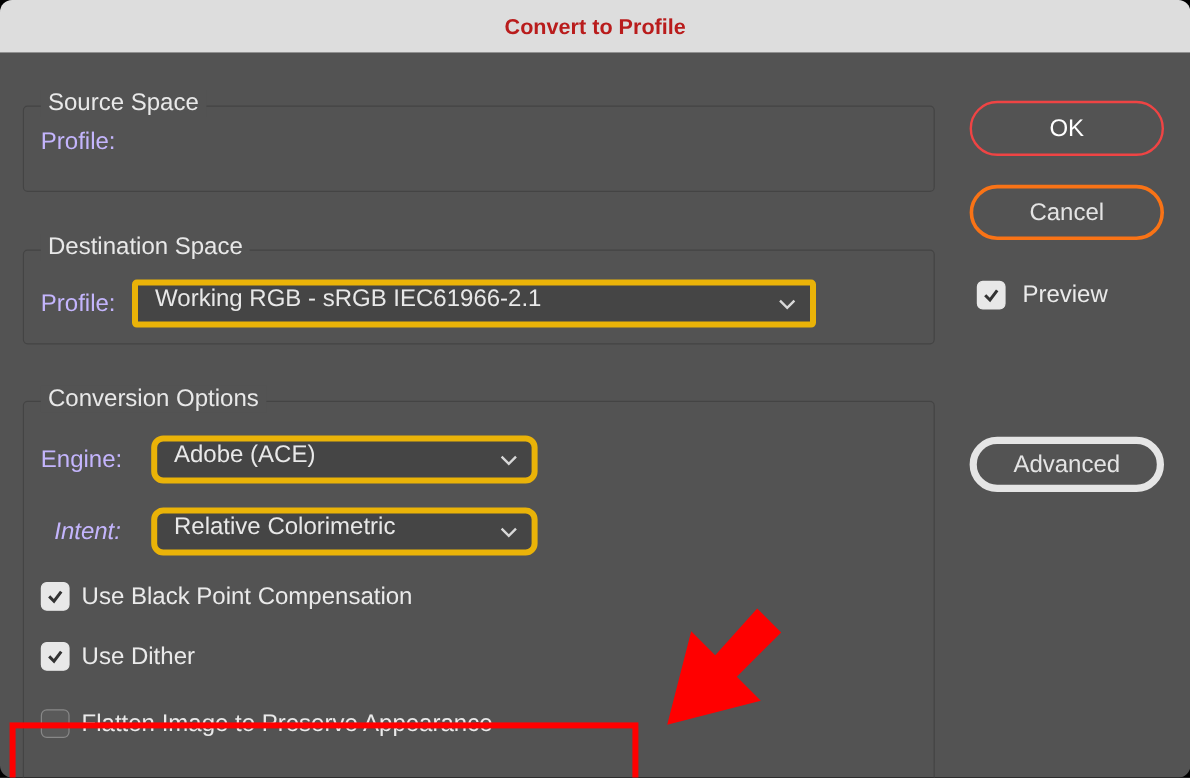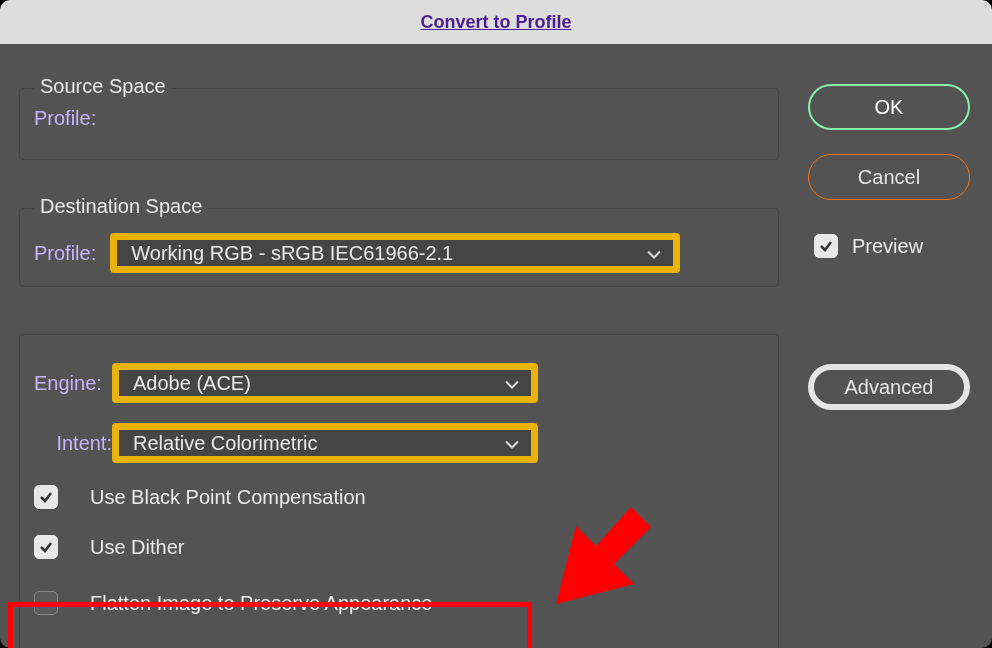--- a/index.html
+++ b/index.html
@@ -20,22 +20,21 @@
   height: 44px;
   display: flex;
   align-items: center;
   justify-content: center;
   border-top-left-radius: 10px;
   border-top-right-radius: 10px;
 }
 .titlebar-text {
   font-size: 18px;
   font-weight: 600;
-  color: #4c1d95;
-  text-decoration: underline;
+  color: #b91c1c;
 }
 .dialog-body {
   background: #535353;
   height: 604px;
   position: relative;
   border-bottom-left-radius: 10px;
   border-bottom-right-radius: 10px;
 }
 .fieldset {
   position: absolute;
@@ -85,63 +84,63 @@
 .dest-row {
   position: absolute;
   left: 14px;
   top: 24px;
   display: flex;
   align-items: center;
   gap: 14px;
 }
 .select {
   background: #454545;
-  border: 7px solid #eab308;
+  border: 5px solid #eab308;
   border-radius: 4px;
   height: 40px;
   display: flex;
-  align-items: center;
   padding: 0 40px 0 14px;
   color: #e8e8e8;
   font-size: 20px;
   position: relative;
   cursor: default;
 }
 .select.wide { width: 570px; }
-.select.med  { width: 426px; }
+.select.med  { width: 322px; border-radius: 10px; }
 .select .chev {
   position: absolute;
   right: 12px;
   top: 50%;
   transform: translateY(-50%);
 }
 
 .conv-opts {
   left: 19px;
   top: 290px;
   width: 760px;
   height: 350px;
 }
 .conv-row {
   position: absolute;
   left: 14px;
   display: flex;
   align-items: center;
+  gap: 14px;
 }
 .engine-row { top: 28px; }
 .intent-row { top: 88px; }
 .engine-row .label { width: 78px; text-align: left; }
-.intent-row .label { width: 78px; text-align: right; padding-right:0; }
+.intent-row .label { width: 78px; text-align: center; padding-right:0;font-style:italic; }
 
 .checkbox-row {
   position: absolute;
   left: 14px;
   display: flex;
   align-items: center;
-  gap: 32px;
+  gap: 10px;
 }
 .cb1 { top: 150px; }
 .cb2 { top: 200px; }
 .cb3 { top: 256px; }
 
 .checkbox {
   width: 24px;
   height: 24px;
   border-radius: 5px;
   border: 1px solid #888;
@@ -169,28 +168,28 @@
   border-radius: 23px;
   display: flex;
   align-items: center;
   justify-content: center;
   font-size: 20px;
   cursor: default;
 }
 .btn-ok {
   left: 808px;
   top: 40px;
-  border: 2px solid #86efac;
+  border: 2px solid #ef4444;
   color: #fff;
   background: transparent;
 }
 .btn-cancel {
   left: 808px;
   top: 110px;
-  border: 1px solid #f97316;
+  border: 3px solid #f97316;
   color: #e4e4e4;
   background: transparent;
 }
 .btn-advanced {
   left: 808px;
   top: 320px;
   border: 6px solid #e5e5e5;
   color: #e4e4e4;
   background: transparent;
 }
@@ -248,20 +247,21 @@
         <span class="chev">
           <svg width="14" height="10" viewBox="0 0 14 10">
               <path d="M1 2 L7 8 L13 2" stroke="#d8d8d8" stroke-width="2" fill="none"></path>
             </svg>
         </span>
       </div>
     </div>
   </div>
 
   <div class="fieldset conv-opts">
+    <div class="fieldset-legend">Conversion Options</div>
 
     <div class="conv-row engine-row">
       <span class="label">Engine:</span>
       <div class="select med">
         <span>Adobe (ACE)</span>
         <span class="chev">
           <svg width="14" height="10" viewBox="0 0 14 10">
               <path d="M1 2 L7 8 L13 2" stroke="#d8d8d8" stroke-width="2" fill="none"></path>
             </svg>
         </span>

